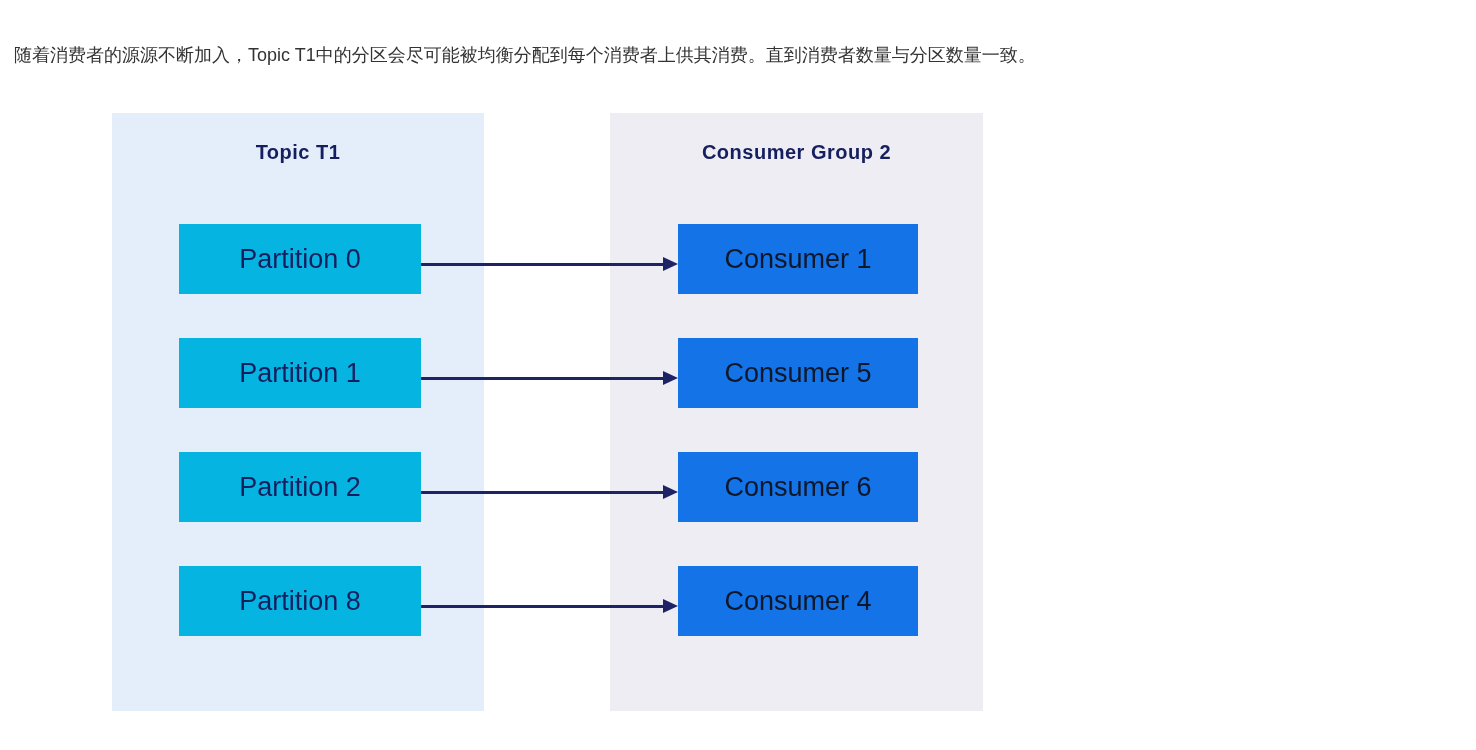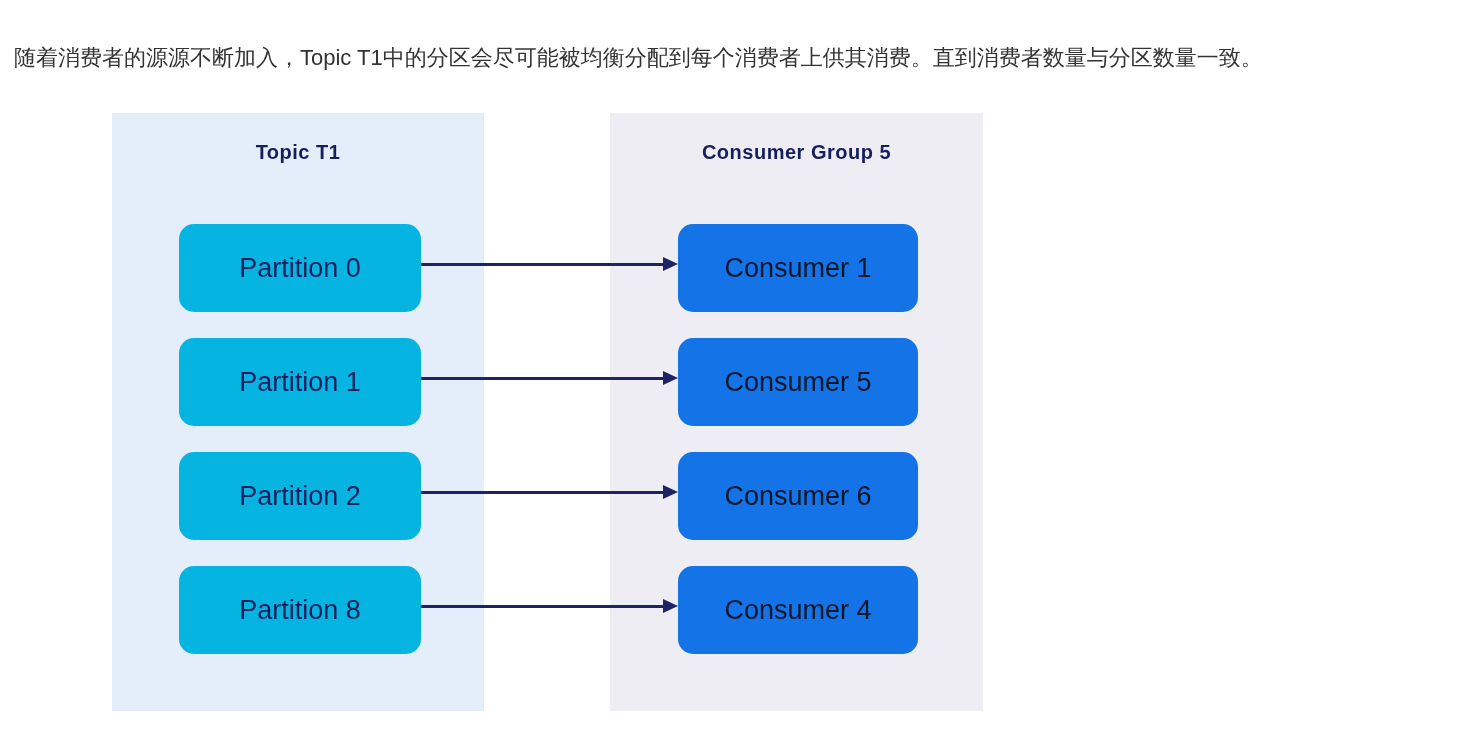--- a/index.html
+++ b/index.html
@@ -21,21 +21,21 @@
     height: 750px;
     background: #ffffff;
     overflow: hidden;
   }
 
   .intro {
     position: absolute;
     left: 14px;
     top: 42px;
     width: 1450px;
-    font-size: 22px;
+    font-size: 18px;
     line-height: 1.45;
     color: var(--intro-color);
   }
 
   .panel {
     position: absolute;
     top: 113px;
     height: 598px;
   }
   .topic-panel {
@@ -56,26 +56,25 @@
     width: 100%;
     text-align: center;
     font-size: 20px;
     font-weight: bold;
     color: var(--title-color);
     letter-spacing: 0.5px;
   }
 
   .node {
     position: absolute;
-    height: 88px;
+    height: 70px;
     display: flex;
     align-items: center;
     justify-content: center;
     font-size: 27px;
-    border-radius: 15px;
   }
   .partition {
     left: 67px;
     width: 242px;
     background: var(--partition-fill);
     color: var(--title-color);
   }
   .consumer {
     left: 68px;
     width: 240px;
@@ -119,21 +118,21 @@
 
   <div class="panel topic-panel">
     <div class="panel-title">Topic T1</div>
     <div class="node partition row-0">Partition 0</div>
     <div class="node partition row-1">Partition 1</div>
     <div class="node partition row-2">Partition 2</div>
     <div class="node partition row-3">Partition 8</div>
   </div>
 
   <div class="panel consumer-panel">
-    <div class="panel-title">Consumer Group 5</div>
+    <div class="panel-title">Consumer Group 2</div>
     <div class="node consumer row-0">Consumer 1</div>
     <div class="node consumer row-1">Consumer 5</div>
     <div class="node consumer row-2">Consumer 6</div>
     <div class="node consumer row-3">Consumer 4</div>
   </div>
 
   <div class="arrow arrow-0"></div>
   <div class="arrow arrow-1"></div>
   <div class="arrow arrow-2"></div>
   <div class="arrow arrow-3"></div>

